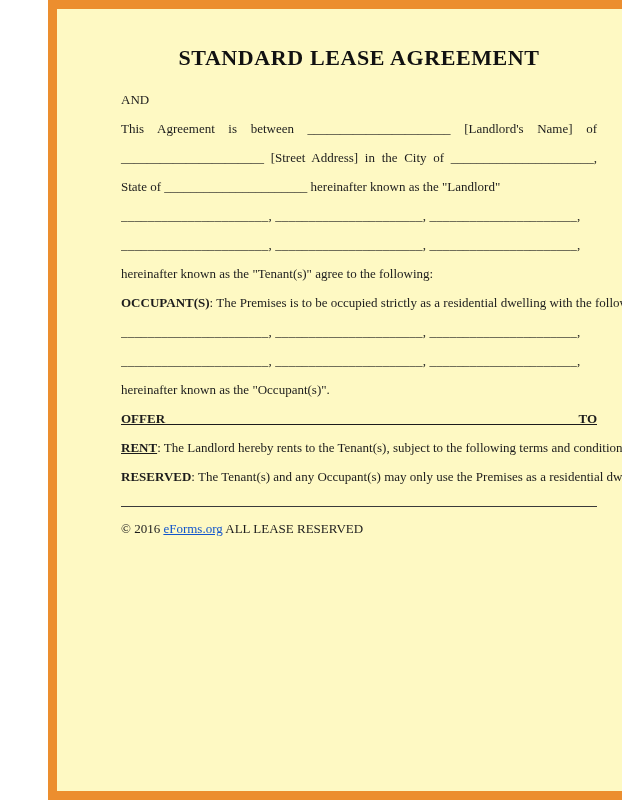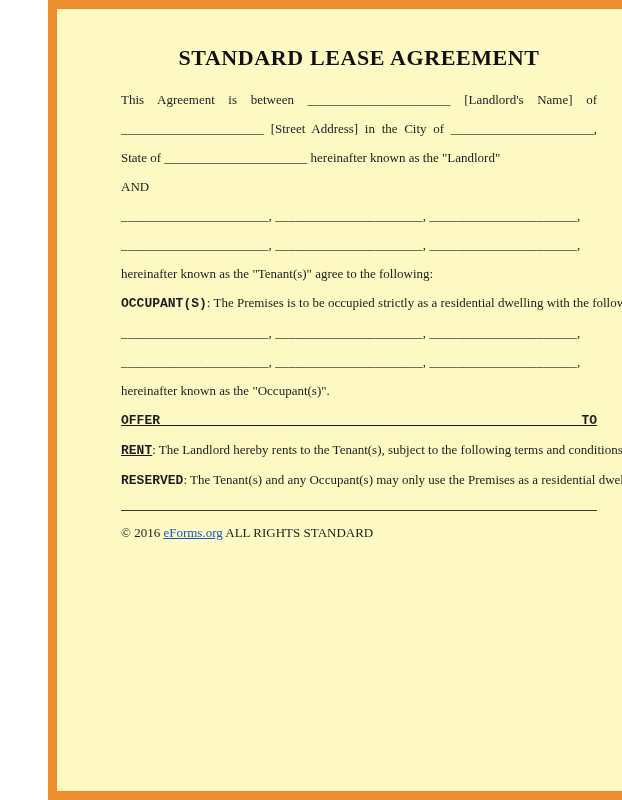--- a/index.html
+++ b/index.html
@@ -27,21 +27,21 @@
     margin-bottom: 14px;
     font-family: "Liberation Serif", "DejaVu Serif", serif;
   }
   .para {
     font-size: 13px;
     line-height: 29px;
     color: #1c1c1c;
   }
   .flow { text-align: justify; }
   .blanks { letter-spacing: 0.2px; white-space: nowrap; overflow: hidden; }
-  .lead { font-weight: bold; font-family: Liberation Mono, monospace; }
+  .lead { font-weight: bold; }
   .lead.u { text-decoration: underline; }
   .checkline { white-space: nowrap; overflow: hidden; }
   .checkbox-glyph {
     font-family: "DejaVu Sans", sans-serif;
     font-size: 12px;
     margin-right: 4px;
     cursor: pointer;
   }
   .rule {
     border: none;
@@ -61,23 +61,23 @@
   }
   .sp { white-space: pre; }
 </style>
 </head>
 <body>
 
 <div class="page" style="border-color: rgb(236, 142, 46);">
 
   <h1 class="title">STANDARD LEASE AGREEMENT</h1>
 
+  <p class="para">AND</p>
+
   <p class="para flow">This Agreement is between ______________________ [Landlord's Name] of ______________________ [Street Address] in the City of ______________________, State of ______________________ hereinafter known as the "Landlord"</p>
-
-  <p class="para">AND</p>
 
   <p class="para blanks">______________________, ______________________, ______________________,</p>
   <p class="para blanks">______________________, ______________________, ______________________,</p>
 
   <p class="para">hereinafter known as the "Tenant(s)" agree to the following:</p>
 
   <p class="para flow"><span class="lead">OCCUPANT(S)</span><span class="sp">: The Premises is to be occupied strictly as a residential dwelling with the following individual(s) in addition to the Tenant(s):</span></p>
 
   <p class="para blanks">______________________, ______________________, ______________________,</p>
   <p class="para blanks">______________________, ______________________, ______________________,</p>
@@ -85,15 +85,15 @@
   <p class="para">hereinafter known as the "Occupant(s)".</p>
 
   <p class="para flow"><span class="lead u">OFFER TO RENT</span><span class="sp">: The Landlord hereby rents to the Tenant(s), subject to the following terms and conditions of this Agreement, a ______________________ [Type of residence such as: Apartment, Home, Condo, etc.] with the following mailing address ___________________ [Street Address] in the City of ______________________, State of ___________________ consisting of ____ Bathrooms and ____ Bedroom(s) hereinafter known as the "Premises".</span></p>
 
   <p class="para flow"><span class="lead">RESERVED</span><span class="sp">: The Tenant(s) and any Occupant(s) may only use the Premises as a residential dwelling. It may not be used for storage, the manufacturing of any type of food or product, a professional service(s), or for any commercial use unless otherwise stated in this Agreement.</span></p>
 
 
 
   <hr class="rule">
 
-  <div class="footer"><span class="sp">© 2016 </span><a style="color: rgb(17, 85, 204);">eForms.org</a><span class="sp"> ALL RIGHTS STANDARD</span></div>
+  <div class="footer"><span class="sp">© 2016 </span><a style="color: rgb(17, 85, 204);">eForms.org</a><span class="sp"> ALL LEASE RESERVED</span></div>
 
 </div>
 
 </body></html>

